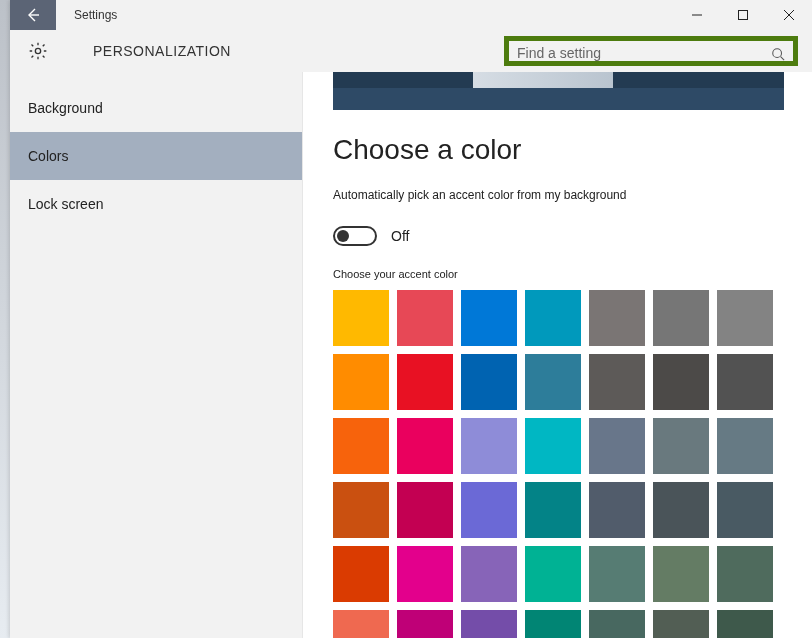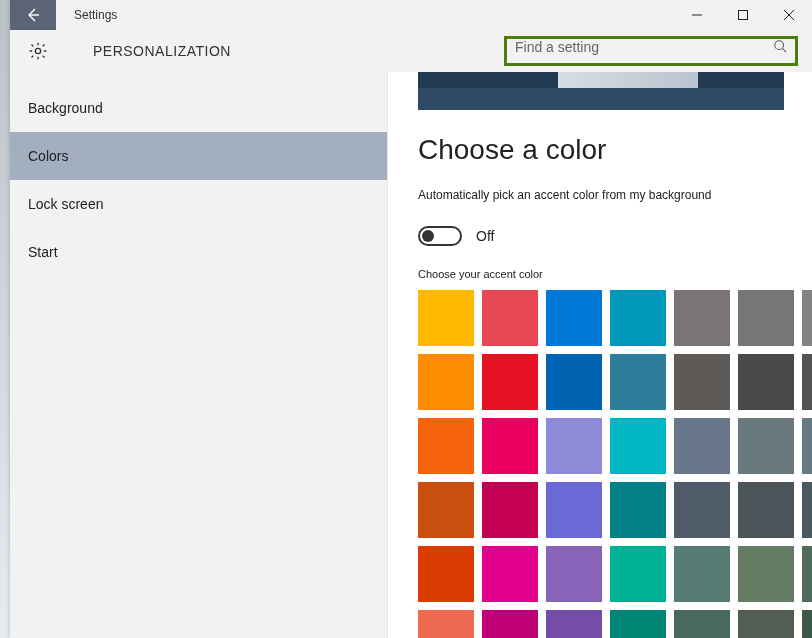--- a/index.html
+++ b/index.html
@@ -30,33 +30,33 @@
   
   .header-row {
     height: 42px; display: flex; align-items: center; padding: 0 14px 0 16px;
     background: #f2f2f2; border-bottom: 1px solid #f2f2f2; gap: 33px;
   }
   .gear-wrap { width: 24px; height: 24px; display: flex; align-items: center; justify-content: center; }
   .section-title {
     font-size: 14px; letter-spacing: 0.5px; color: #333; margin-left: 10px;
   }
   .search-wrap {
-    margin-left: auto; width: 294px; height: 30px; border: 3px solid #4d7c0f;
-    display: flex; align-items: flex-start; padding: 0 8px; background: #f2f2f2;
+    margin-left: auto; width: 294px; height: 30px; border: 5px solid #4d7c0f;
+    display: flex; align-items: flex-end; padding: 0 8px; background: #f2f2f2;
   }
   .search-input {
     flex: 1; border: none; background: transparent; font-size: 14px;
     color: #555; outline: none;
   }
   .search-input::placeholder { color: #666; }
   .search-icon { width: 14px; height: 14px; color: #555; }
   
   .body { flex: 1; display: flex; overflow: hidden; }
   .sidebar {
-    width: 378px; background: #f2f2f2; border-right: 1px solid #e6e6e6;
+    width: 293px; background: #f2f2f2; border-right: 1px solid #e6e6e6;
     display: flex; flex-direction: column; padding-top: 12px;
   }
   .sidebar-item {
     height: 48px; display: flex; align-items: center; padding-left: 18px;
     font-size: 14px; color: #222; cursor: default;
   }
   .sidebar-item.active { background: #a3afbf; }
   .content {
     flex: 1; background: #fff; padding: 0 0 12px 30px; overflow: hidden;
     position: relative;
@@ -147,23 +147,20 @@
 
     <div class="sidebar">
       <div class="sidebar-item">
         <span>Background</span>
       </div>
       <div class="sidebar-item active">
         <span>Colors</span>
       </div>
       <div class="sidebar-item">
         <span>Lock screen</span>
-      </div>
-      <div class="sidebar-item">
-        <span>Start</span>
       </div>
     </div>
 
     <div class="content">
       <div class="preview-strip"></div>
 
       <div class="h1">Choose a color</div>
 
       <div class="setting-label">Automatically pick an accent color from my background</div>
       <div class="toggle-row">

